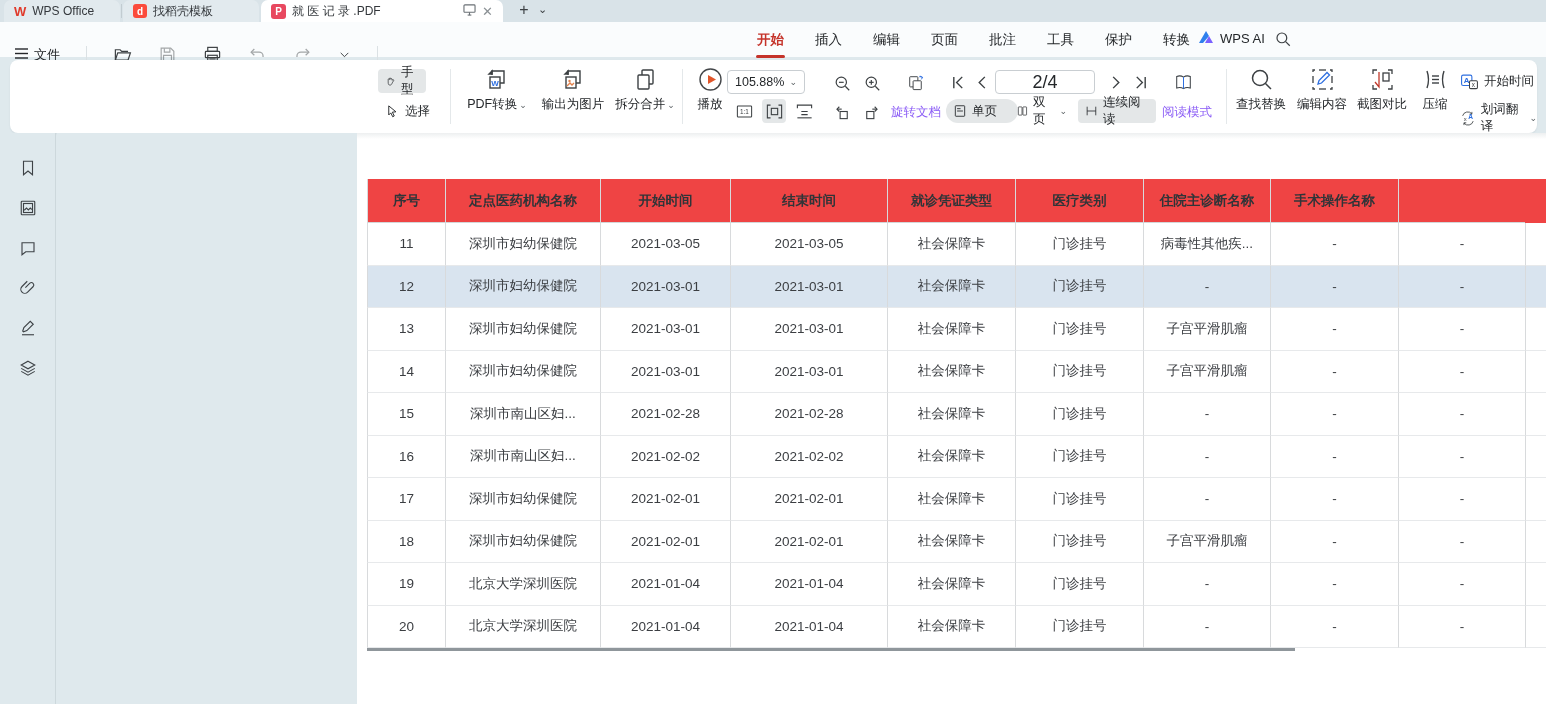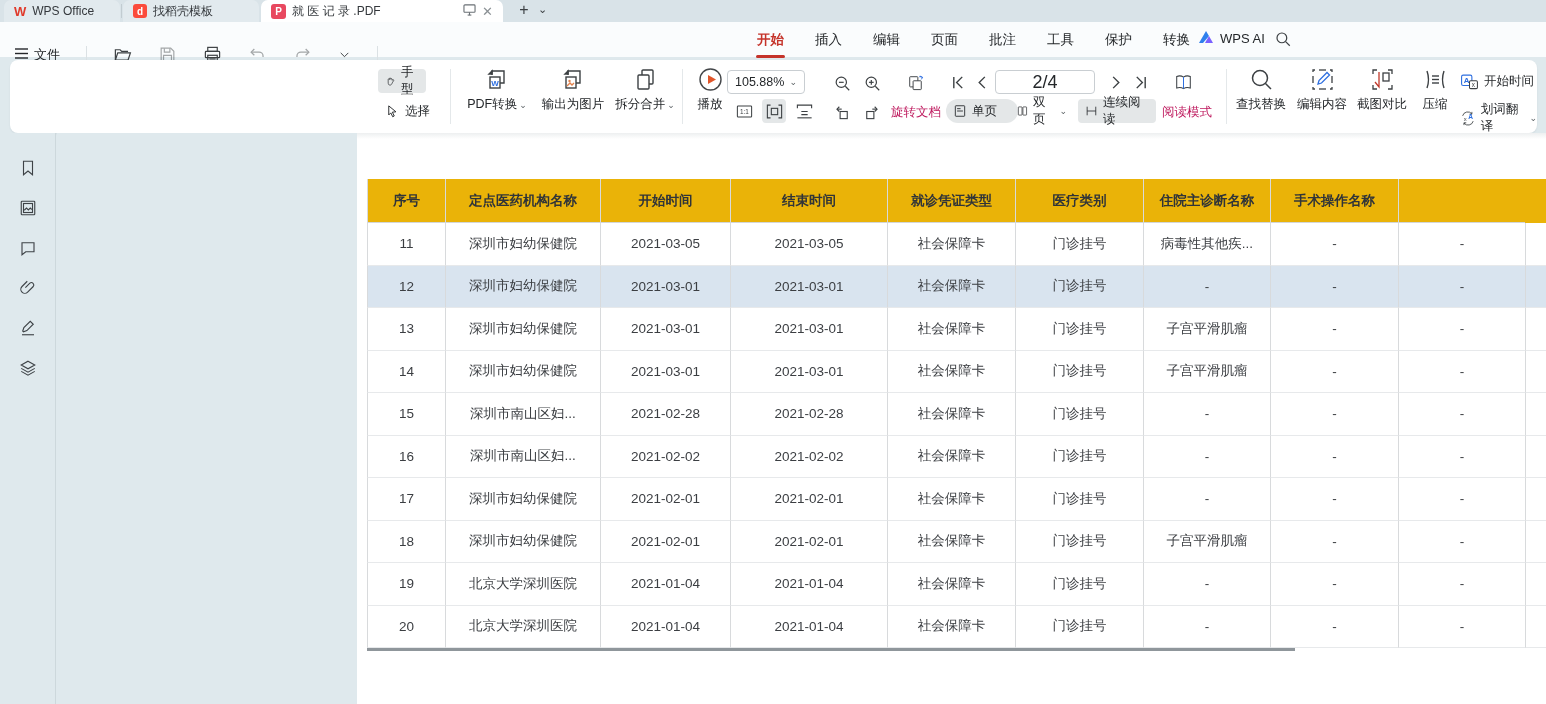--- a/index.html
+++ b/index.html
@@ -51,38 +51,38 @@
   .bigbtn .ic svg { width:100%; height:100%; }
   .lbl-chev { font-size:9px; color:#5b6165; margin-left:2px; }
   .zoombox { position:absolute; left:717px; top:10px; width:78px; height:24px; border:1px solid #c9ced2;
     border-radius:4px; display:flex; align-items:center; justify-content:space-between; padding:0 7px; font-size:12.5px; color:#24272a; }
   .smallbtn { position:absolute; width:24px; height:24px; display:flex; align-items:center; justify-content:center; border-radius:4px; }
   .smallbtn svg { width:19px; height:19px; }
   .pagebox { position:absolute; left:985px; top:10px; width:100px; height:24px; border:1px solid #c9ced2;
     border-radius:4px; display:flex; align-items:center; justify-content:center; font-size:18px; color:#24272a; }
   .navglyph { position:absolute; top:12px; width:20px; height:20px; display:flex; align-items:center; justify-content:center; }
   .navglyph svg { width:15px; height:15px; }
-  .toollbl { position:absolute; font-size:12.5px; color:#be185d; text-align:center; }
+  .toollbl { position:absolute; font-size:12.5px; color:#8b5cf6; text-align:center; }
   .tb-right-row { position:absolute; display:flex; align-items:center; gap:5px; font-size:12.5px; color:#24272a; }
   .tb-right-row svg { width:19px; height:19px; }
 
   
   .iconstrip { position:absolute; left:0; top:133px; width:56px; height:571px; background:#dfe9ed; border-right:1px solid #cdd8dc; }
   .side-ico { position:absolute; left:19px; width:18px; height:18px; }
   .side-ico svg { width:100%; height:100%; }
   .navpanel { position:absolute; left:57px; top:133px; width:300px; height:571px; background:#dfe9ed; }
   .docarea { position:absolute; left:357px; top:133px; width:1189px; height:571px; background:#ffffff; }
   .doc-shadow { position:absolute; left:0; top:0; width:100%; height:6px;
     background:linear-gradient(to bottom, rgba(80,100,110,.10), rgba(80,100,110,0)); }
 
   
   .doc-table { position:absolute; left:10px; top:46px; width:1179px; font-size:13.5px; color:#3b3e42; }
   .tr { display:grid; grid-template-columns:78px 155px 130px 157px 128px 128px 127px 128px 127px 21px; }
   .th, .td { display:flex; align-items:center; justify-content:center; border-left:1px solid #d8dadc; overflow:hidden; white-space:nowrap; }
-  .tr.head { height:44px; background:#eab308; }
+  .tr.head { height:44px; background:#ef4444; }
   .th { font-weight:bold; color:#303438; border-bottom:1px solid #d3d6d8; font-size:13.5px; }
   .tr.body { height:42.5px; background:#fff; }
   .tr.body .td { border-bottom:1px solid #e7e9eb; }
   .tr.body.hl { background:#d9e4ef; }
   .table-endbar { position:absolute; left:10px; top:515px; width:928px; height:3px; background:#8f969b; }
 </style>
 </head>
 <body>
 
 <div class="app">

